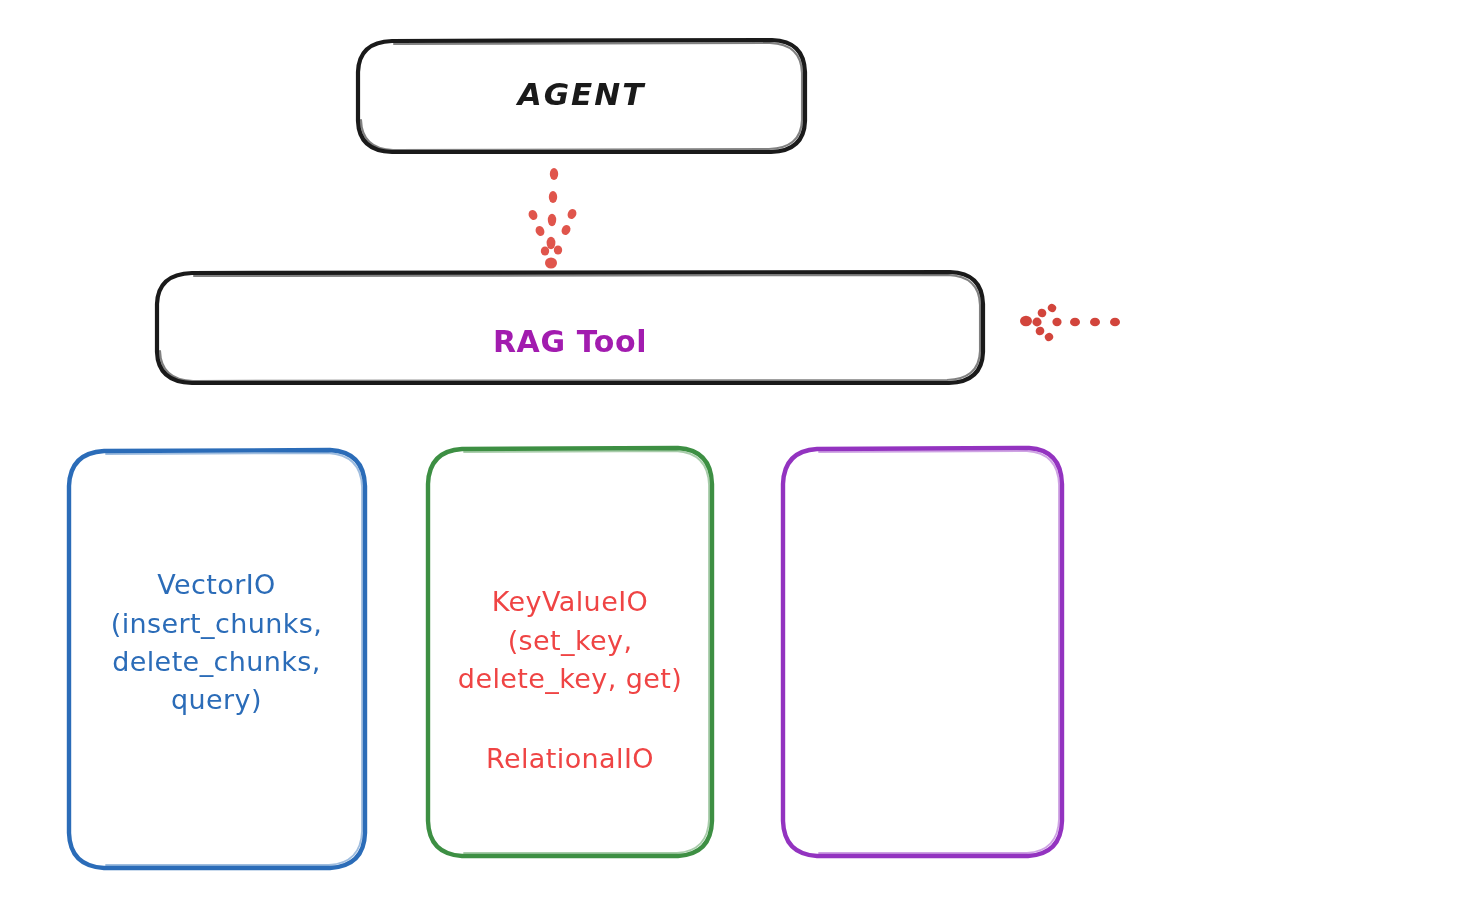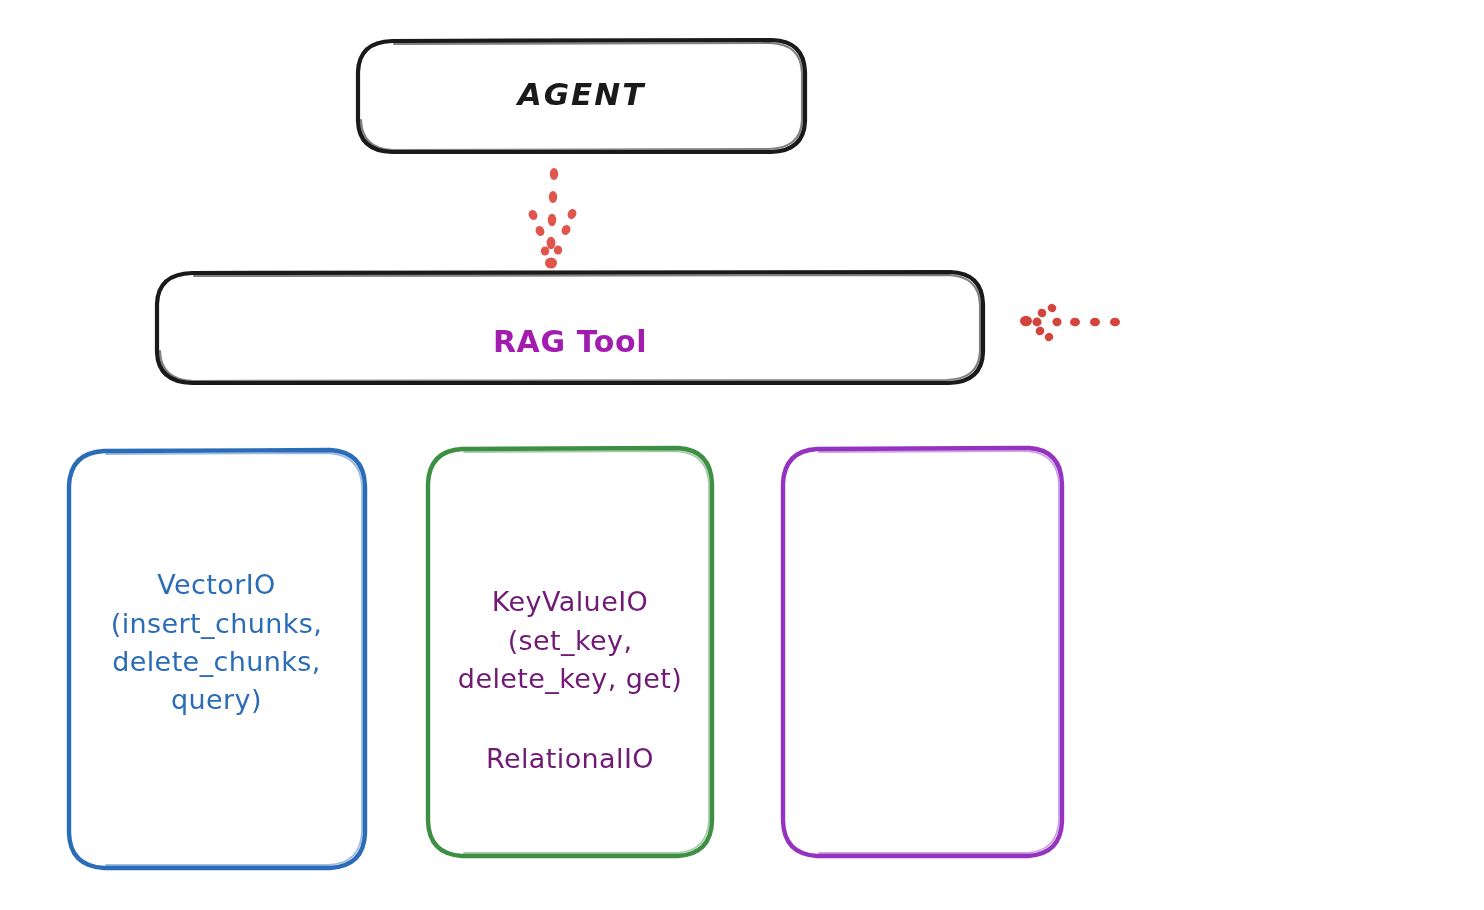--- a/index.html
+++ b/index.html
@@ -72,21 +72,21 @@
     left: 68px;
     top: 528px;
     width: 297px;
     color: #2b6cb8;
   }
 
   .keyvalue-label {
     left: 428px;
     top: 545px;
     width: 284px;
-    color: #701a75;
+    color: #ef4444;
   }
 
   .relational-label {
     left: 783px;
     top: 545px;
     width: 279px;
     color: #9333c0;
   }
 
   .store-sub {

